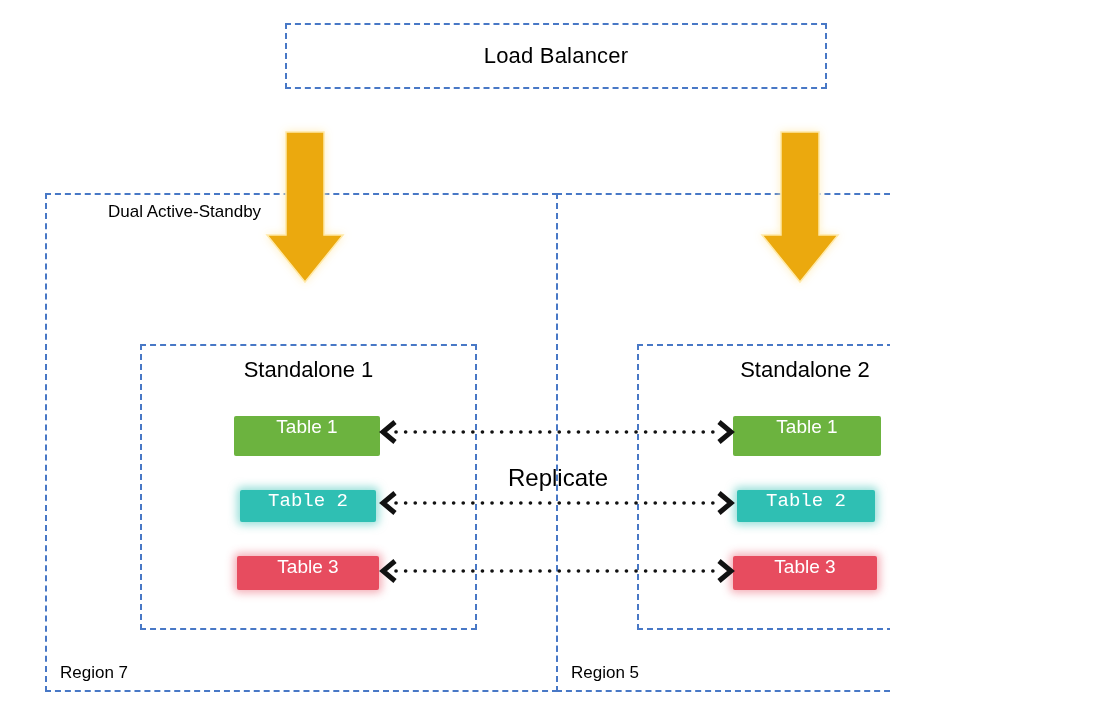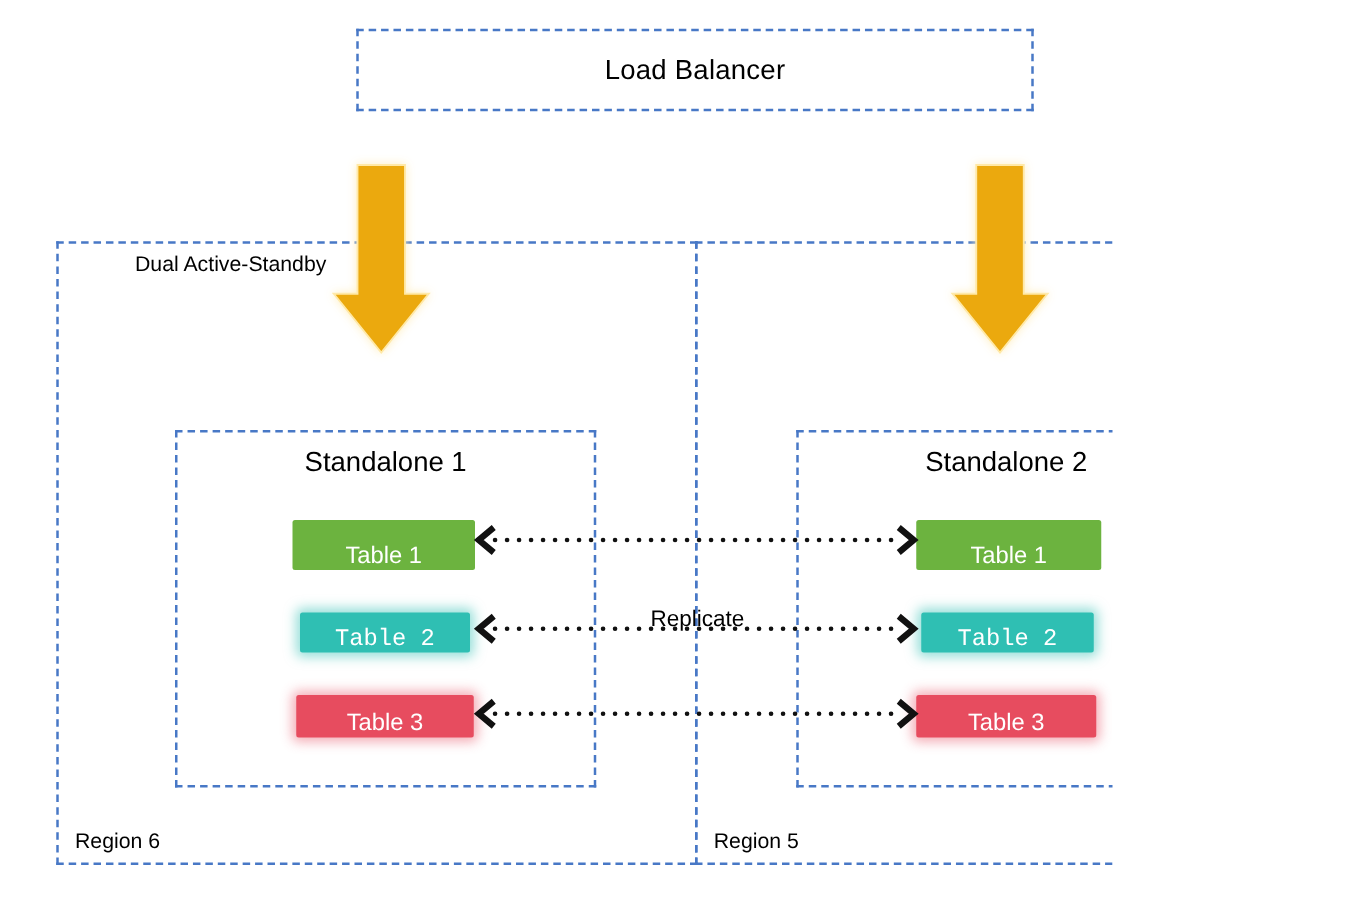--- a/index.html
+++ b/index.html
@@ -58,21 +58,21 @@
   .standalone-2 { left: 79px; top: 149px; width: 336px; height: 286px; }
   .standalone-title {
     position: absolute;
     top: 11px; left: 0; right: 0;
     text-align: center;
     font-size: 22px;
   }
   
   .chip {
     position: absolute;
-    display: flex; align-items: flex-end; justify-content: center;
+    display: flex; align-items: flex-start; justify-content: center;
     color: #ffffff;
     font-size: 19px;
     border-radius: 2px;
   }
   .chip-glow-teal { box-shadow: 0 0 9px 3px rgba(47,191,179,0.50); font-family: Liberation Mono, monospace; }
   .chip-glow-red  { box-shadow: 0 0 9px 3px rgba(231,76,95,0.45); }
   
   .s1 .chip-t1 { left: 92px; top: 70px;  width: 146px; height: 40px; }
   .s1 .chip-t2 { left: 98px; top: 144px; width: 136px; height: 32px; }
   .s1 .chip-t3 { left: 95px; top: 210px; width: 142px; height: 34px; }
@@ -89,37 +89,36 @@
   .down-arrow path { stroke-width: 1.5; }
   
   .connector { position: absolute; z-index: 4; }
   .dotline { stroke-width: 3.6; stroke-dasharray: 0.1 9.5; stroke-linecap: round; fill: none; }
   .chev    { stroke-width: 5; fill: none; stroke-linejoin: miter; }
   .replicate-label {
     position: absolute;
     left: 498px; top: 464px;
     width: 120px;
     text-align: center;
-    font-size: 18px;
+    font-size: 24px;
     z-index: 4;
-    margin-top: 21px;
   }
 </style>
 </head>
 <body>
 
 <div class="stage">
 
   <div class="dashed-box lb-box" style="border-color: rgb(72, 120, 198);">
     <span class="lb-label">Load Balancer</span>
   </div>
 
   <div class="dashed-box region-1" style="border-color: rgb(72, 120, 198);">
     <div class="mode-label">Dual Active-Standby</div>
-    <div class="region-label">Region 6</div>
+    <div class="region-label">Region 7</div>
 
     <div class="standalone standalone-1 s1" style="border-color: rgb(72, 120, 198);">
       <div class="standalone-title">Standalone 1</div>
       <div class="chip chip-t1" style="background-color: rgb(108, 179, 63);">
         <span>Table 1</span>
       </div>
       <div class="chip chip-t2 chip-glow-teal" style="background-color: rgb(47, 191, 179);">
         <span>Table 2</span>
       </div>
       <div class="chip chip-t3 chip-glow-red" style="background-color: rgb(231, 76, 95);">

